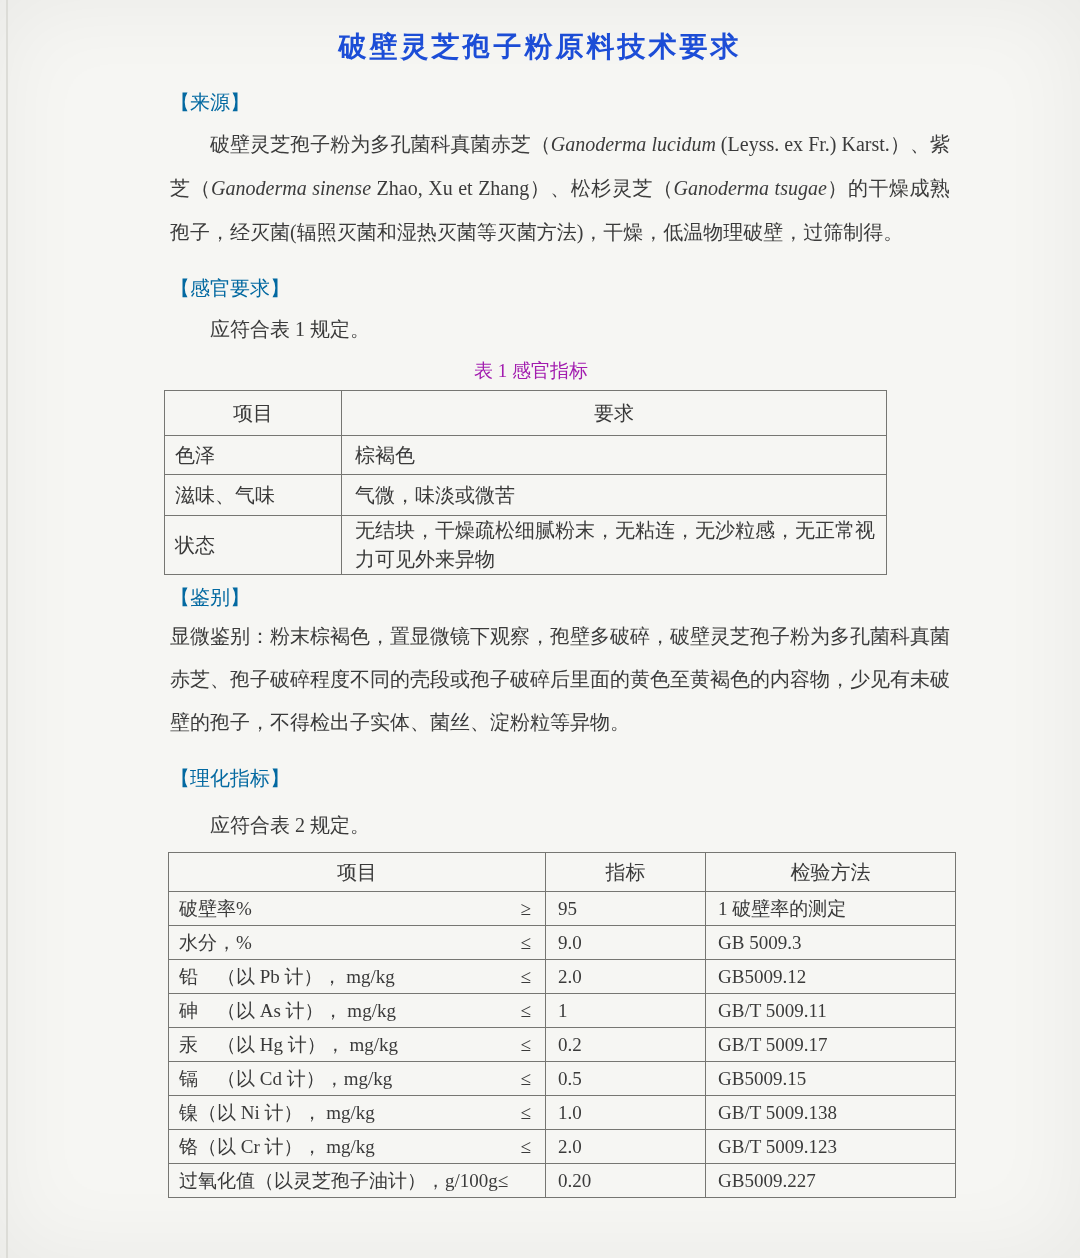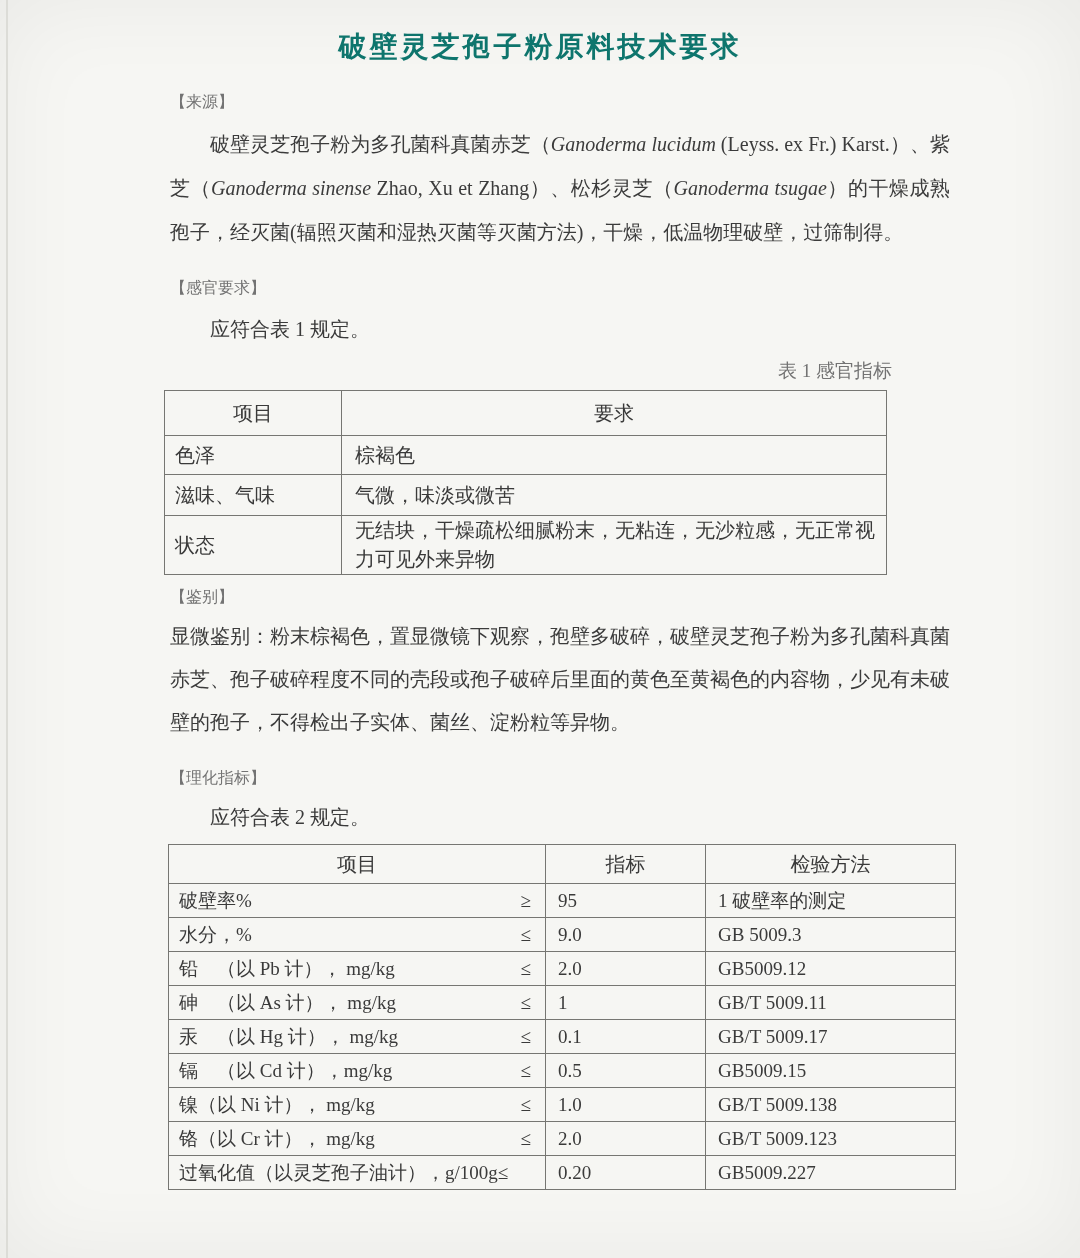--- a/index.html
+++ b/index.html
@@ -18,38 +18,38 @@
   }
   .scan-line-left {
     position:absolute; left:6px; top:0; height:100%; width:2px;
     background:#dcdcd7;
   }
   .title {
     width:1080px; text-align:center;
     margin:28px 0 0 0;
     font-family:"Liberation Sans","DejaVu Sans",sans-serif;
     font-weight:700; font-size:28px; line-height:38px;
-    letter-spacing:3px; color:#0f766e;
+    letter-spacing:3px; color:#1d4ed8;
   }
   .doc { margin-left:170px; width:780px; }
-  .h-section { font-size:16px; line-height:28px; font-weight:400; color:#737373; }
+  .h-section { font-size:20px; line-height:28px; font-weight:400; color:#0369a1; }
   .h-source   { margin-top:22px; }
   .h-sensory  { margin-top:6px; }
   .h-ident    { margin-top:8px; }
   .h-physchem { margin-top:8px; }
   .para {
     font-size:20px; text-align:justify; color:#3b3b3b;
   }
   .p-source { line-height:44px; margin-top:6px; text-indent:2em; }
   .p-ident  { line-height:43px; margin-top:4px; }
   .latin-italic { font-style:italic; }
   .note { font-size:20px; line-height:26px; padding-left:2em; }
   .note-1 { margin-top:14px; }
-  .note-2 { margin-top:12px; }
-  .caption { font-size:19px; line-height:26px; text-align:right; color:#737373; }
+  .note-2 { margin-top:20px; }
+  .caption { font-size:19px; line-height:26px; text-align:center; color:#a21caf; }
   .caption-1 { margin-top:16px; width:722px; }
   .caption-2 { margin-top:15px; width:787px; }
   table {
     border-collapse:collapse;
     table-layout:fixed;
     background:transparent;
     font-size:20px; color:#3a3a3a;
   }
   .table-1 { margin-top:6px;  margin-left:-6px; width:722px; border:1.5px solid #6b6b6b; }
   .table-2 { margin-top:14px; margin-left:-2px; width:787px; border:1.5px solid #6b6b6b; }
@@ -183,21 +183,21 @@
         <td class="cell-ind">1</td>
         <td class="cell-meth">GB/T 5009.11</td>
       </tr>
       <tr>
         <td>
             <div class="item-wrap">
               <span>汞　（以 Hg 计）， mg/kg</span>
               <span class="sym">≤</span>
             </div>
           </td>
-        <td class="cell-ind">0.1</td>
+        <td class="cell-ind">0.2</td>
         <td class="cell-meth">GB/T 5009.17</td>
       </tr>
       <tr>
         <td>
             <div class="item-wrap">
               <span>镉　（以 Cd 计），mg/kg</span>
               <span class="sym">≤</span>
             </div>
           </td>
         <td class="cell-ind">0.5</td>

